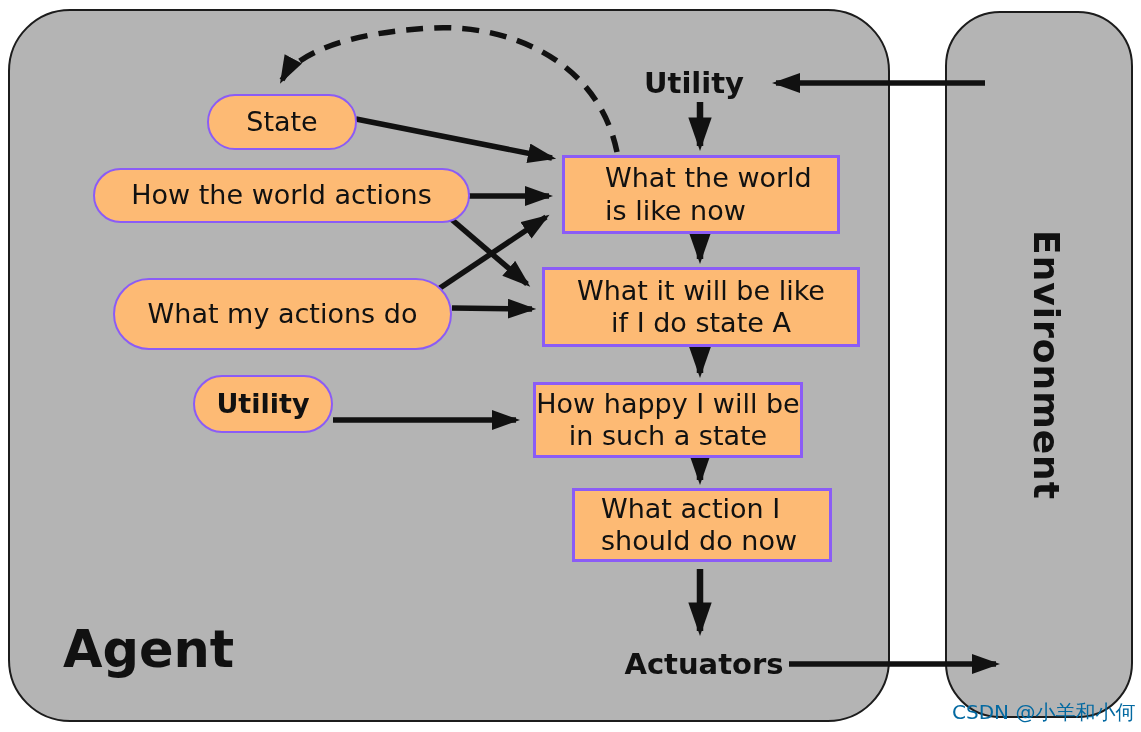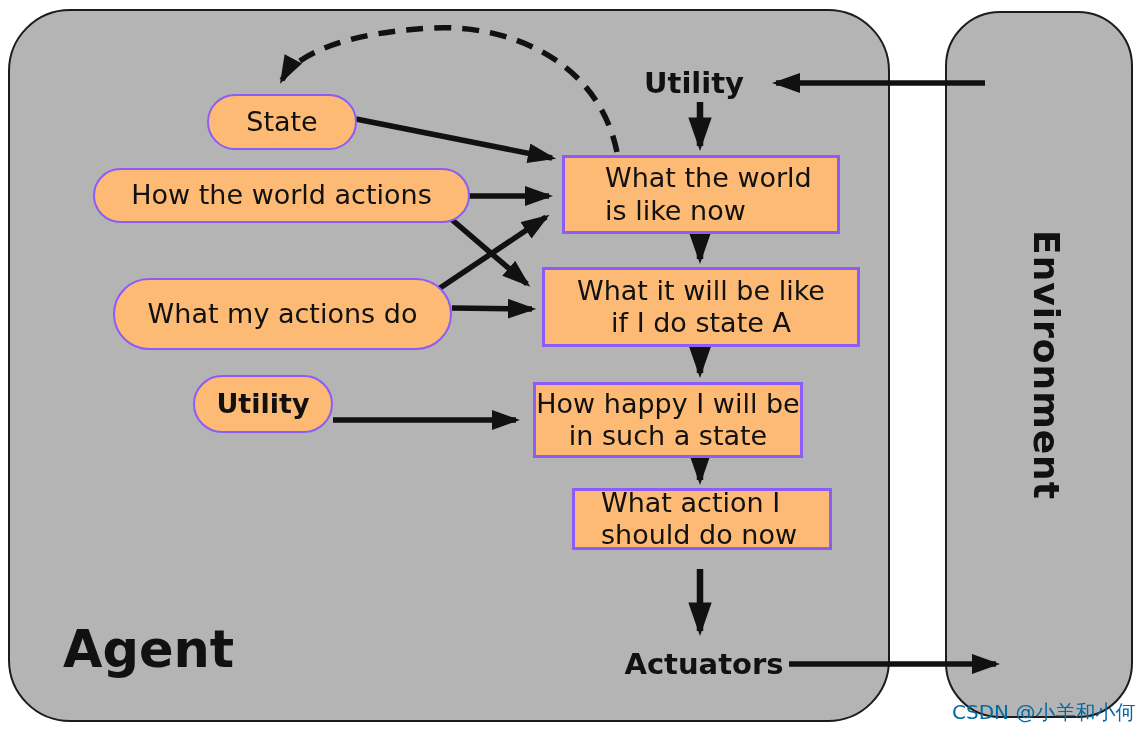--- a/index.html
+++ b/index.html
@@ -21,21 +21,21 @@
   .oval{border-radius:999px;border-width:2.5px;}
   .oval-state{left:207px;top:94px;width:150px;height:56px;}
   .oval-evolves{left:93px;top:168px;width:377px;height:55px;}
   .oval-actions{left:113px;top:278px;width:339px;height:72px;}
   .oval-utility{left:193px;top:375px;width:140px;height:58px;font-weight:bold;}
   .rect{flex-direction:column;align-items:stretch;justify-content:center;padding:0 10px 0 26px;}
   .rect.centered{align-items:center;padding:0 10px;}
   .box-world-now{left:562px;top:155px;width:278px;height:79px;padding-left:40px;}
   .box-will-be{left:542px;top:267px;width:318px;height:80px;}
   .box-happy{left:533px;top:382px;width:270px;height:76px;}
-  .box-action{left:572px;top:488px;width:260px;height:62px;}
+  .box-action{left:572px;top:488px;width:260px;height:74px;}
   .io-label{
     position:absolute;transform:translate(-50%,-50%);
     font-weight:bold;font-size:29px;white-space:nowrap;
   }
   .sensors-label{left:694px;top:83px;}
   .actuators-label{left:704px;top:664px;}
   .agent-label{
     position:absolute;left:63px;top:620px;font-weight:bold;font-size:51px;
   }
   .env-label{

